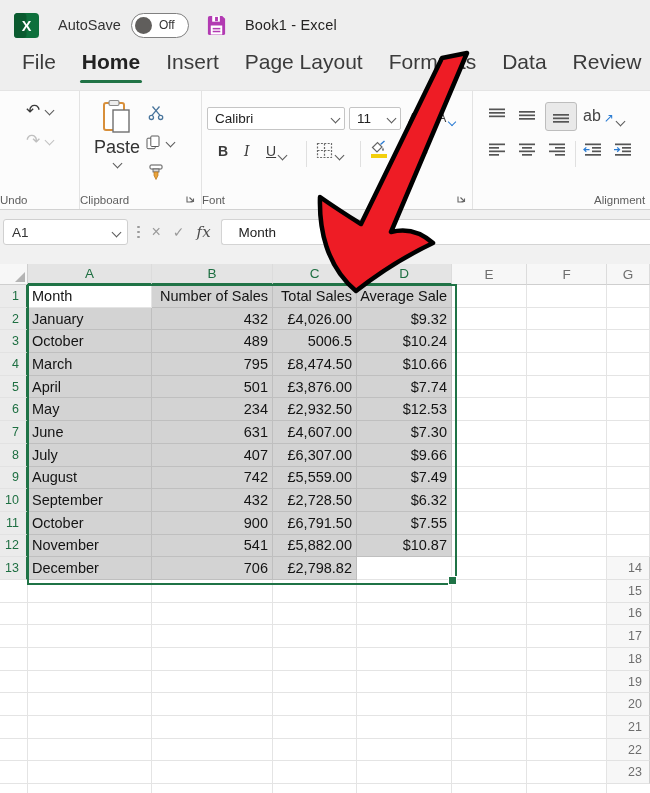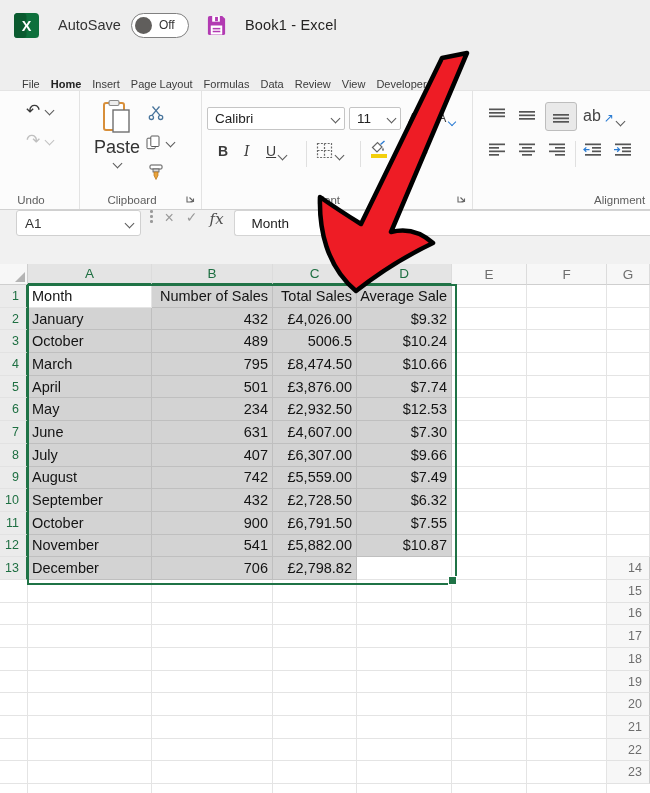--- a/index.html
+++ b/index.html
@@ -7,28 +7,28 @@
   
   .titlebar{height:50px;background:#eeeeee;display:flex;align-items:center}
   .xl-logo{margin-left:14px;width:25px;height:25px;flex:none}
   .autosave-label{margin-left:19px;font-size:14.5px;color:#333}
   .toggle{margin-left:10px;width:58px;height:25px;border:1px solid #808080;border-radius:13px;background:#fff;display:flex;align-items:center;box-sizing:border-box}
   .knob{width:17px;height:17px;border-radius:50%;background:#605e5c;margin-left:3px;flex:none}
   .toggle-label{font-size:12px;color:#333;margin-left:7px}
   .save-ic{margin-left:17px;width:21px;height:23px;flex:none}
   .doc-title{margin-left:18px;font-size:14.5px;color:#252423;letter-spacing:.2px}
   
-  .tabrow{height:40px;background:#eeeeee;display:flex;align-items:flex-end;padding-left:22px;gap:11px;font-size:11px;color:#3b3b3b;white-space:nowrap}
+  .tabrow{height:40px;background:#eeeeee;display:flex;align-items:flex-start;padding-left:22px;gap:26px;font-size:21px;color:#3b3b3b;white-space:nowrap}
   .tab{position:relative;flex:none;cursor:default}
   .tab.active{font-weight:700;color:#222}
   .tab.active::after{content:"";position:absolute;left:-2px;right:-2px;bottom:-9px;height:3px;background:#217346;border-radius:2px}
   
   .ribbon{height:118px;background:#fcfcfc;border-top:1px solid #e4e4e4;border-bottom:1px solid #d2d2d2;display:flex;position:relative;box-sizing:content-box}
   .grp{position:relative;height:118px;border-right:1px solid #e3e3e3;flex:none}
-  .grp-label{position:absolute;bottom:3px;left:0;right:17px;text-align:center;font-size:11.5px;color:#5e5e5e}
+  .grp-label{position:absolute;bottom:3px;left:0;right:17px;font-size:11.5px;color:#5e5e5e}
   .launcher{position:absolute;right:5px;bottom:5px;width:11px;height:11px}
   .chev{width:6px;height:6px;border-right:1.5px solid #5a5a5a;border-bottom:1.5px solid #5a5a5a;transform:rotate(45deg);display:inline-block;flex:none}
   .chev.up{transform:rotate(-135deg)}
   .chev.dis{border-color:#c2c2c2}
   .chev.blue{border-color:#2b7cd3}
   .grp-undo{width:79px}
   .arr-glyph{font-size:17px;color:#3b3b3b;line-height:1}
   .arr-glyph.dis{color:#c0c0c0}
   .rbtn{position:absolute;display:flex;align-items:center;gap:6px}
   .grp-clip{width:121px}
@@ -46,21 +46,21 @@
   .color-btn{display:flex;flex-direction:column;align-items:center;gap:1px}
   .cbar{width:16px;height:3.5px}
   .grow-a{font-size:15px;color:#3b3b3b}
   .shrink-a{font-size:12.5px;color:#3b3b3b}
   .grp-align{flex:1;overflow:hidden;border-right:none}
   .grp-align .grp-label{left:auto;right:-14px;text-align:left;width:70px}
   .selbox{position:absolute;border:1px solid #bdbdbd;background:#e9e9e9;border-radius:3px;display:flex;align-items:center;justify-content:center}
   .ab-txt{font-size:16px;color:#444}
   .diag-arrow{font-size:12px;color:#2b7cd3}
   
-  .frow{height:44px;background:#f1f1f1;display:flex;align-items:flex-start;padding-left:16px;box-sizing:border-box}
+  .frow{height:44px;background:#f1f1f1;display:flex;align-items:center;padding-left:3px;box-sizing:border-box}
   .namebox{width:125px;height:26px;background:#fff;border:1px solid #d0d0d0;border-radius:3px;display:flex;align-items:center;box-sizing:border-box}
   .namebox .val{padding-left:8px;font-size:13.5px;color:#333;flex:1}
   .namebox .chev{margin-right:7px}
   .dots{margin-left:9px;display:flex;flex-direction:column;gap:2.5px}
   .dots i{width:2.5px;height:2.5px;border-radius:50%;background:#9a9a9a}
   .fbar-btn{margin-left:12px;color:#9a9a9a;flex:none}
   .cancel-g{font-size:16px;line-height:1}
   .enter-g{font-size:14px;line-height:1}
   .fx-g{font-family:"DejaVu Serif",serif;font-style:italic;font-size:15px;color:#4a4a4a;margin-left:12px}
   .finput{margin-left:10px;flex:1;height:26px;background:#fff;border:1px solid #d4d4d4;border-right:none;border-radius:3px 0 0 3px;display:flex;align-items:center;box-sizing:border-box}

